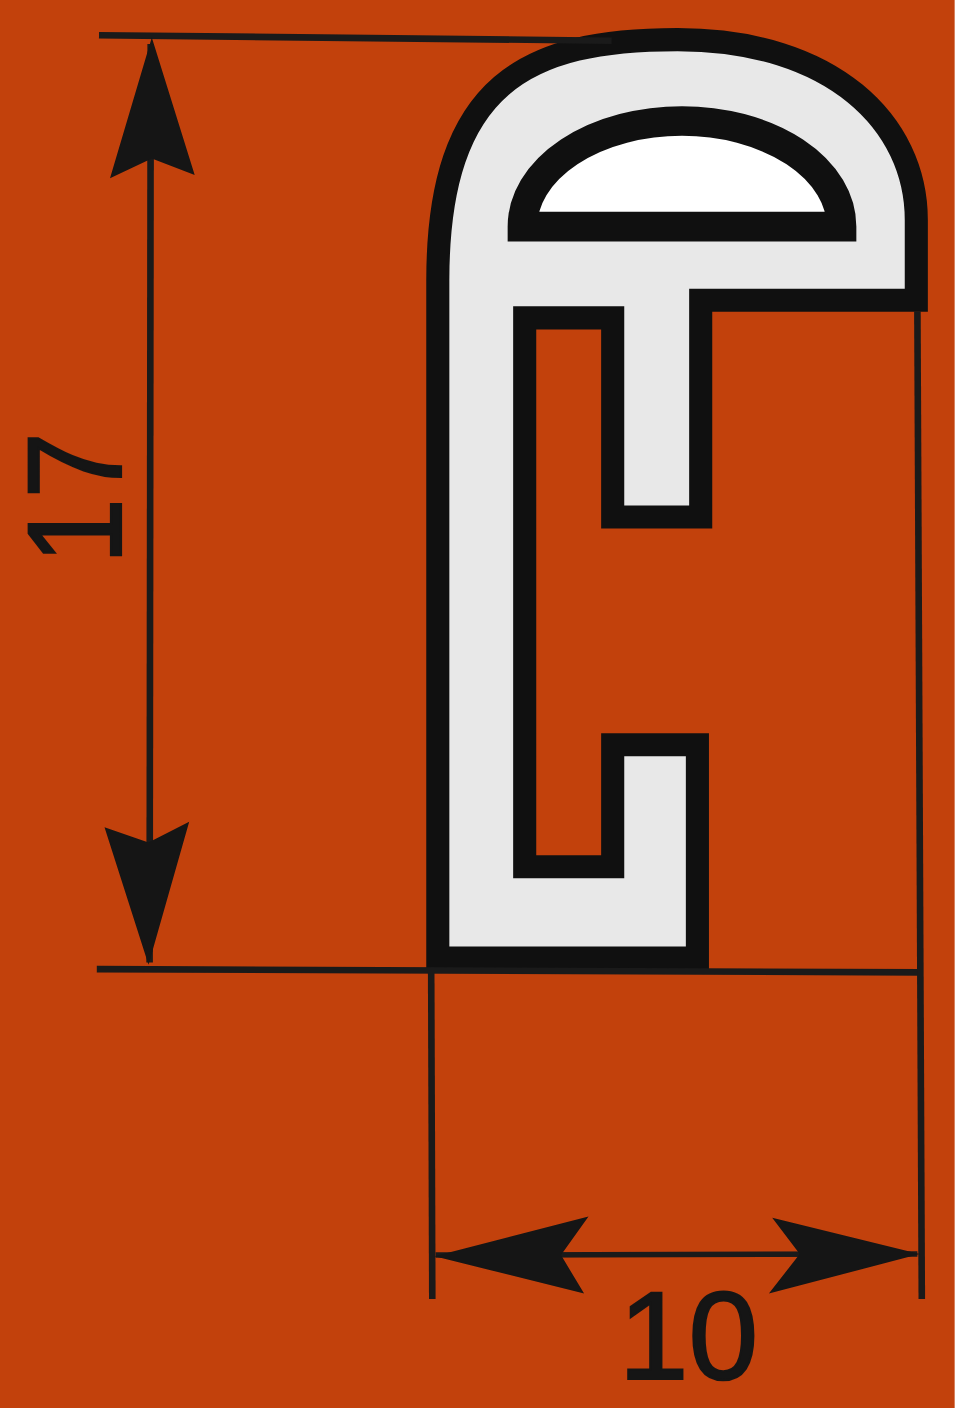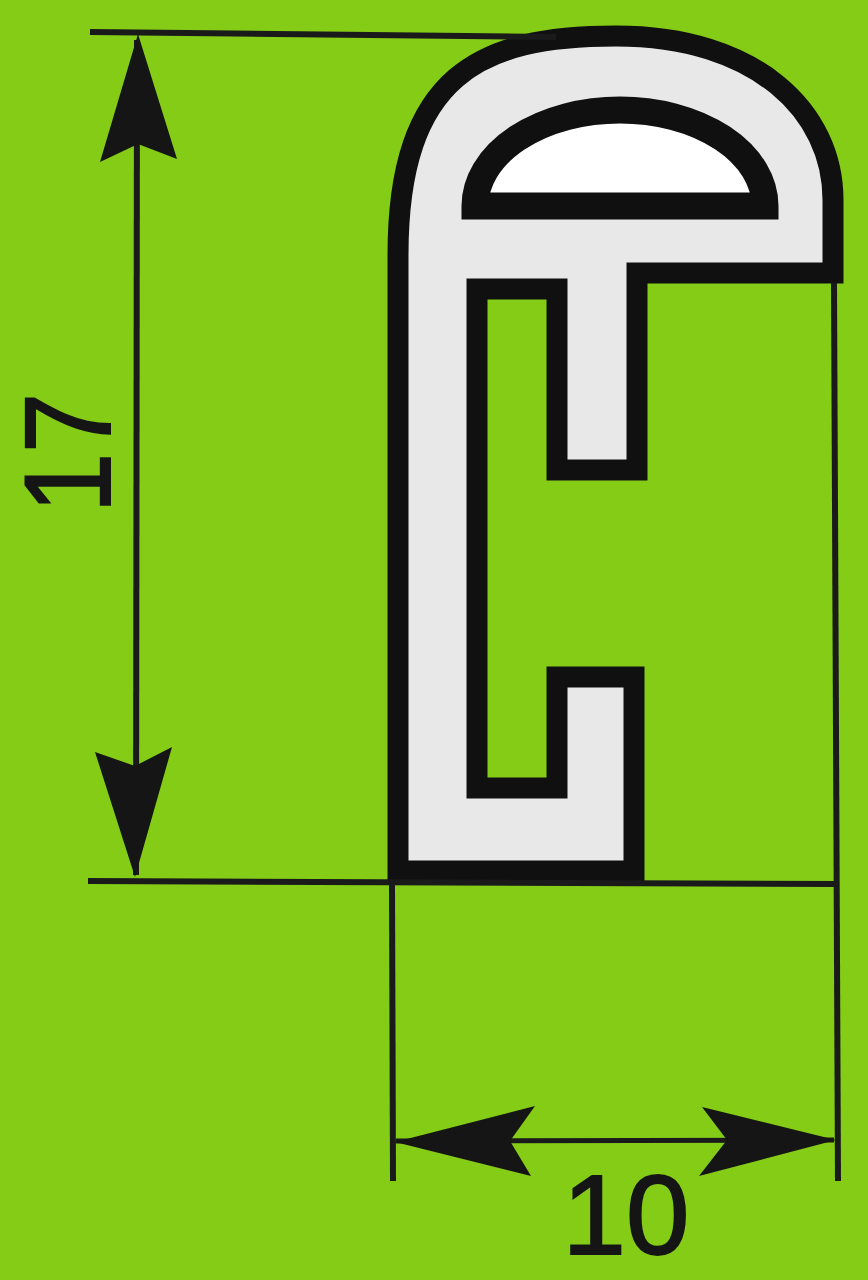--- a/index.html
+++ b/index.html
@@ -1,16 +1,16 @@
 <!DOCTYPE html>
 <html><head>
 <meta charset="utf-8">
 <style>
   html,body{margin:0;padding:0;background:#ffffff;}
-  .wrap{width:868px;height:1280px;position:relative;background:#84cc16;overflow:hidden;}
+  .wrap{width:868px;height:1280px;position:relative;background:#c2410c;overflow:hidden;}
   svg{display:block;filter:blur(0.6px);}
   text{font-family:"Liberation Sans", sans-serif;fill:#151515;stroke:#151515;stroke-width:2;}
 </style>
 </head>
 <body>
 
 <div class="wrap">
 <svg width="868" height="1280" viewBox="0 0 868 1280" xmlns="http://www.w3.org/2000/svg">
 
   <path d="M 398,871 L 398,255 C 398,75 480,36 616,36 C 757,36 833,112 833,200 L 833,273 L 637,273 L 637,470 L 557,470 L 557,289 L 477,289 L 477,788 L 557,788 L 557,677 L 634,677 L 634,871 Z" fill="#e8e8e8" stroke="#101010" stroke-width="21" stroke-linejoin="miter"></path>

